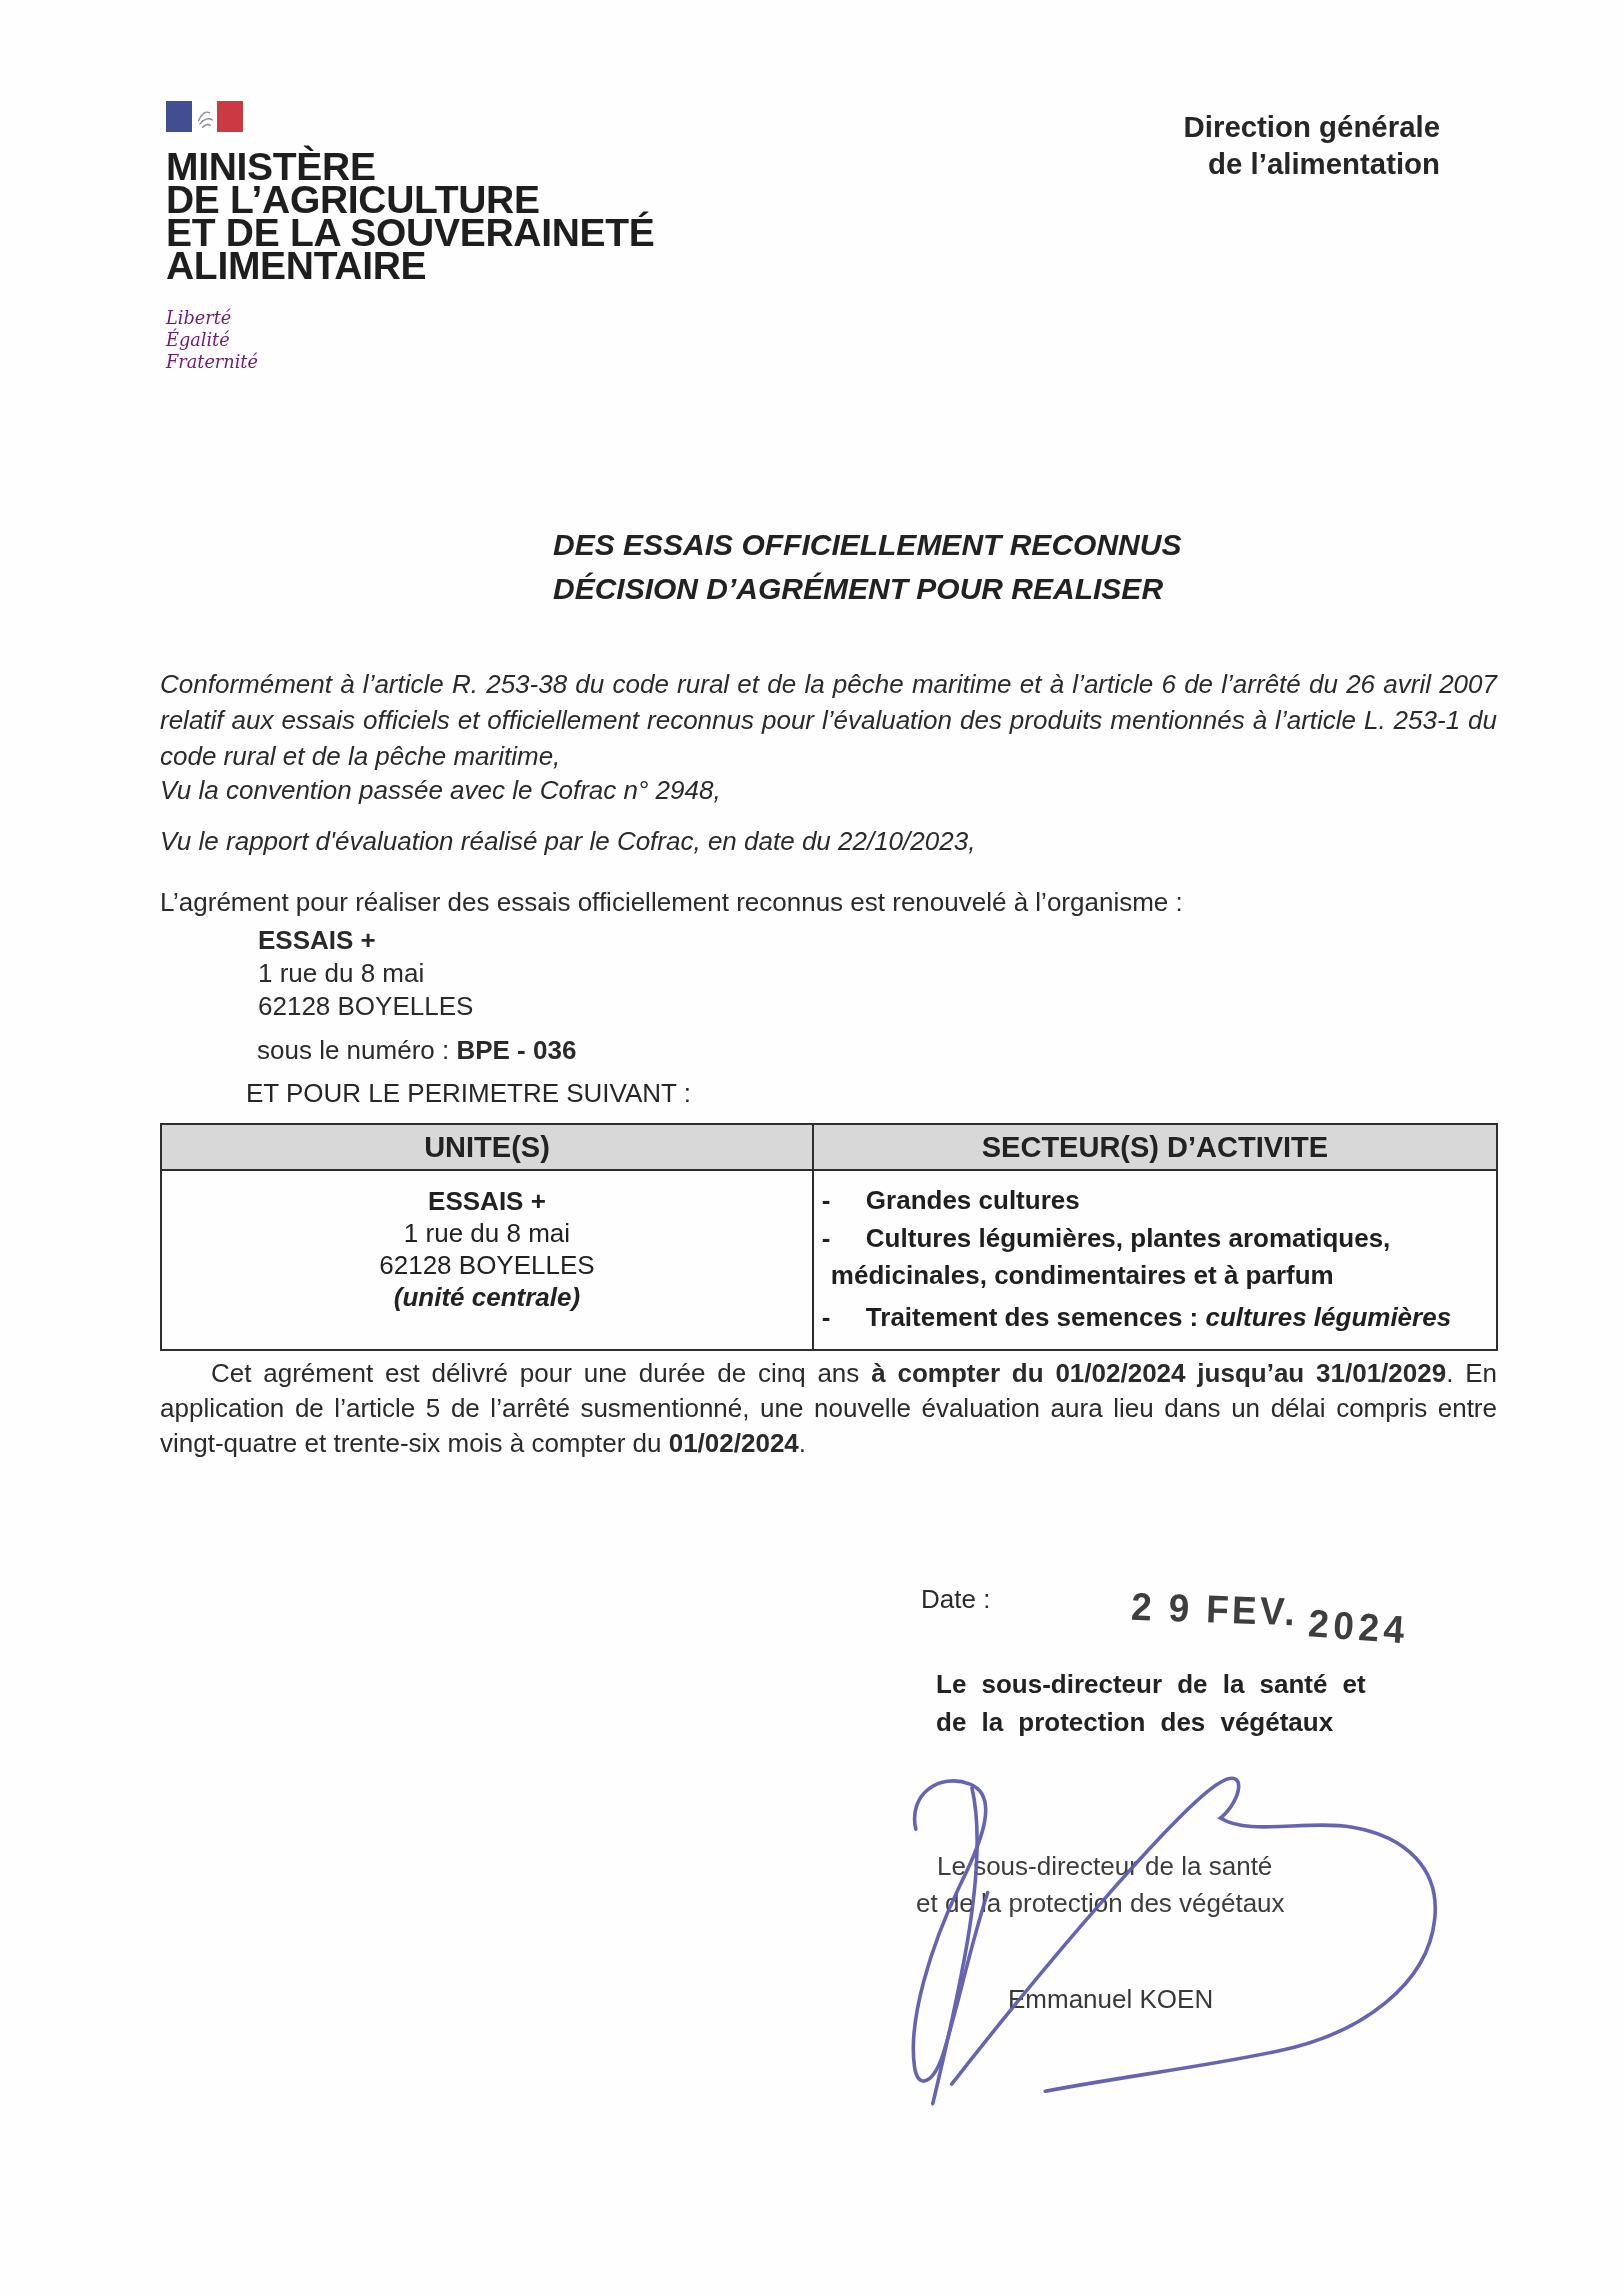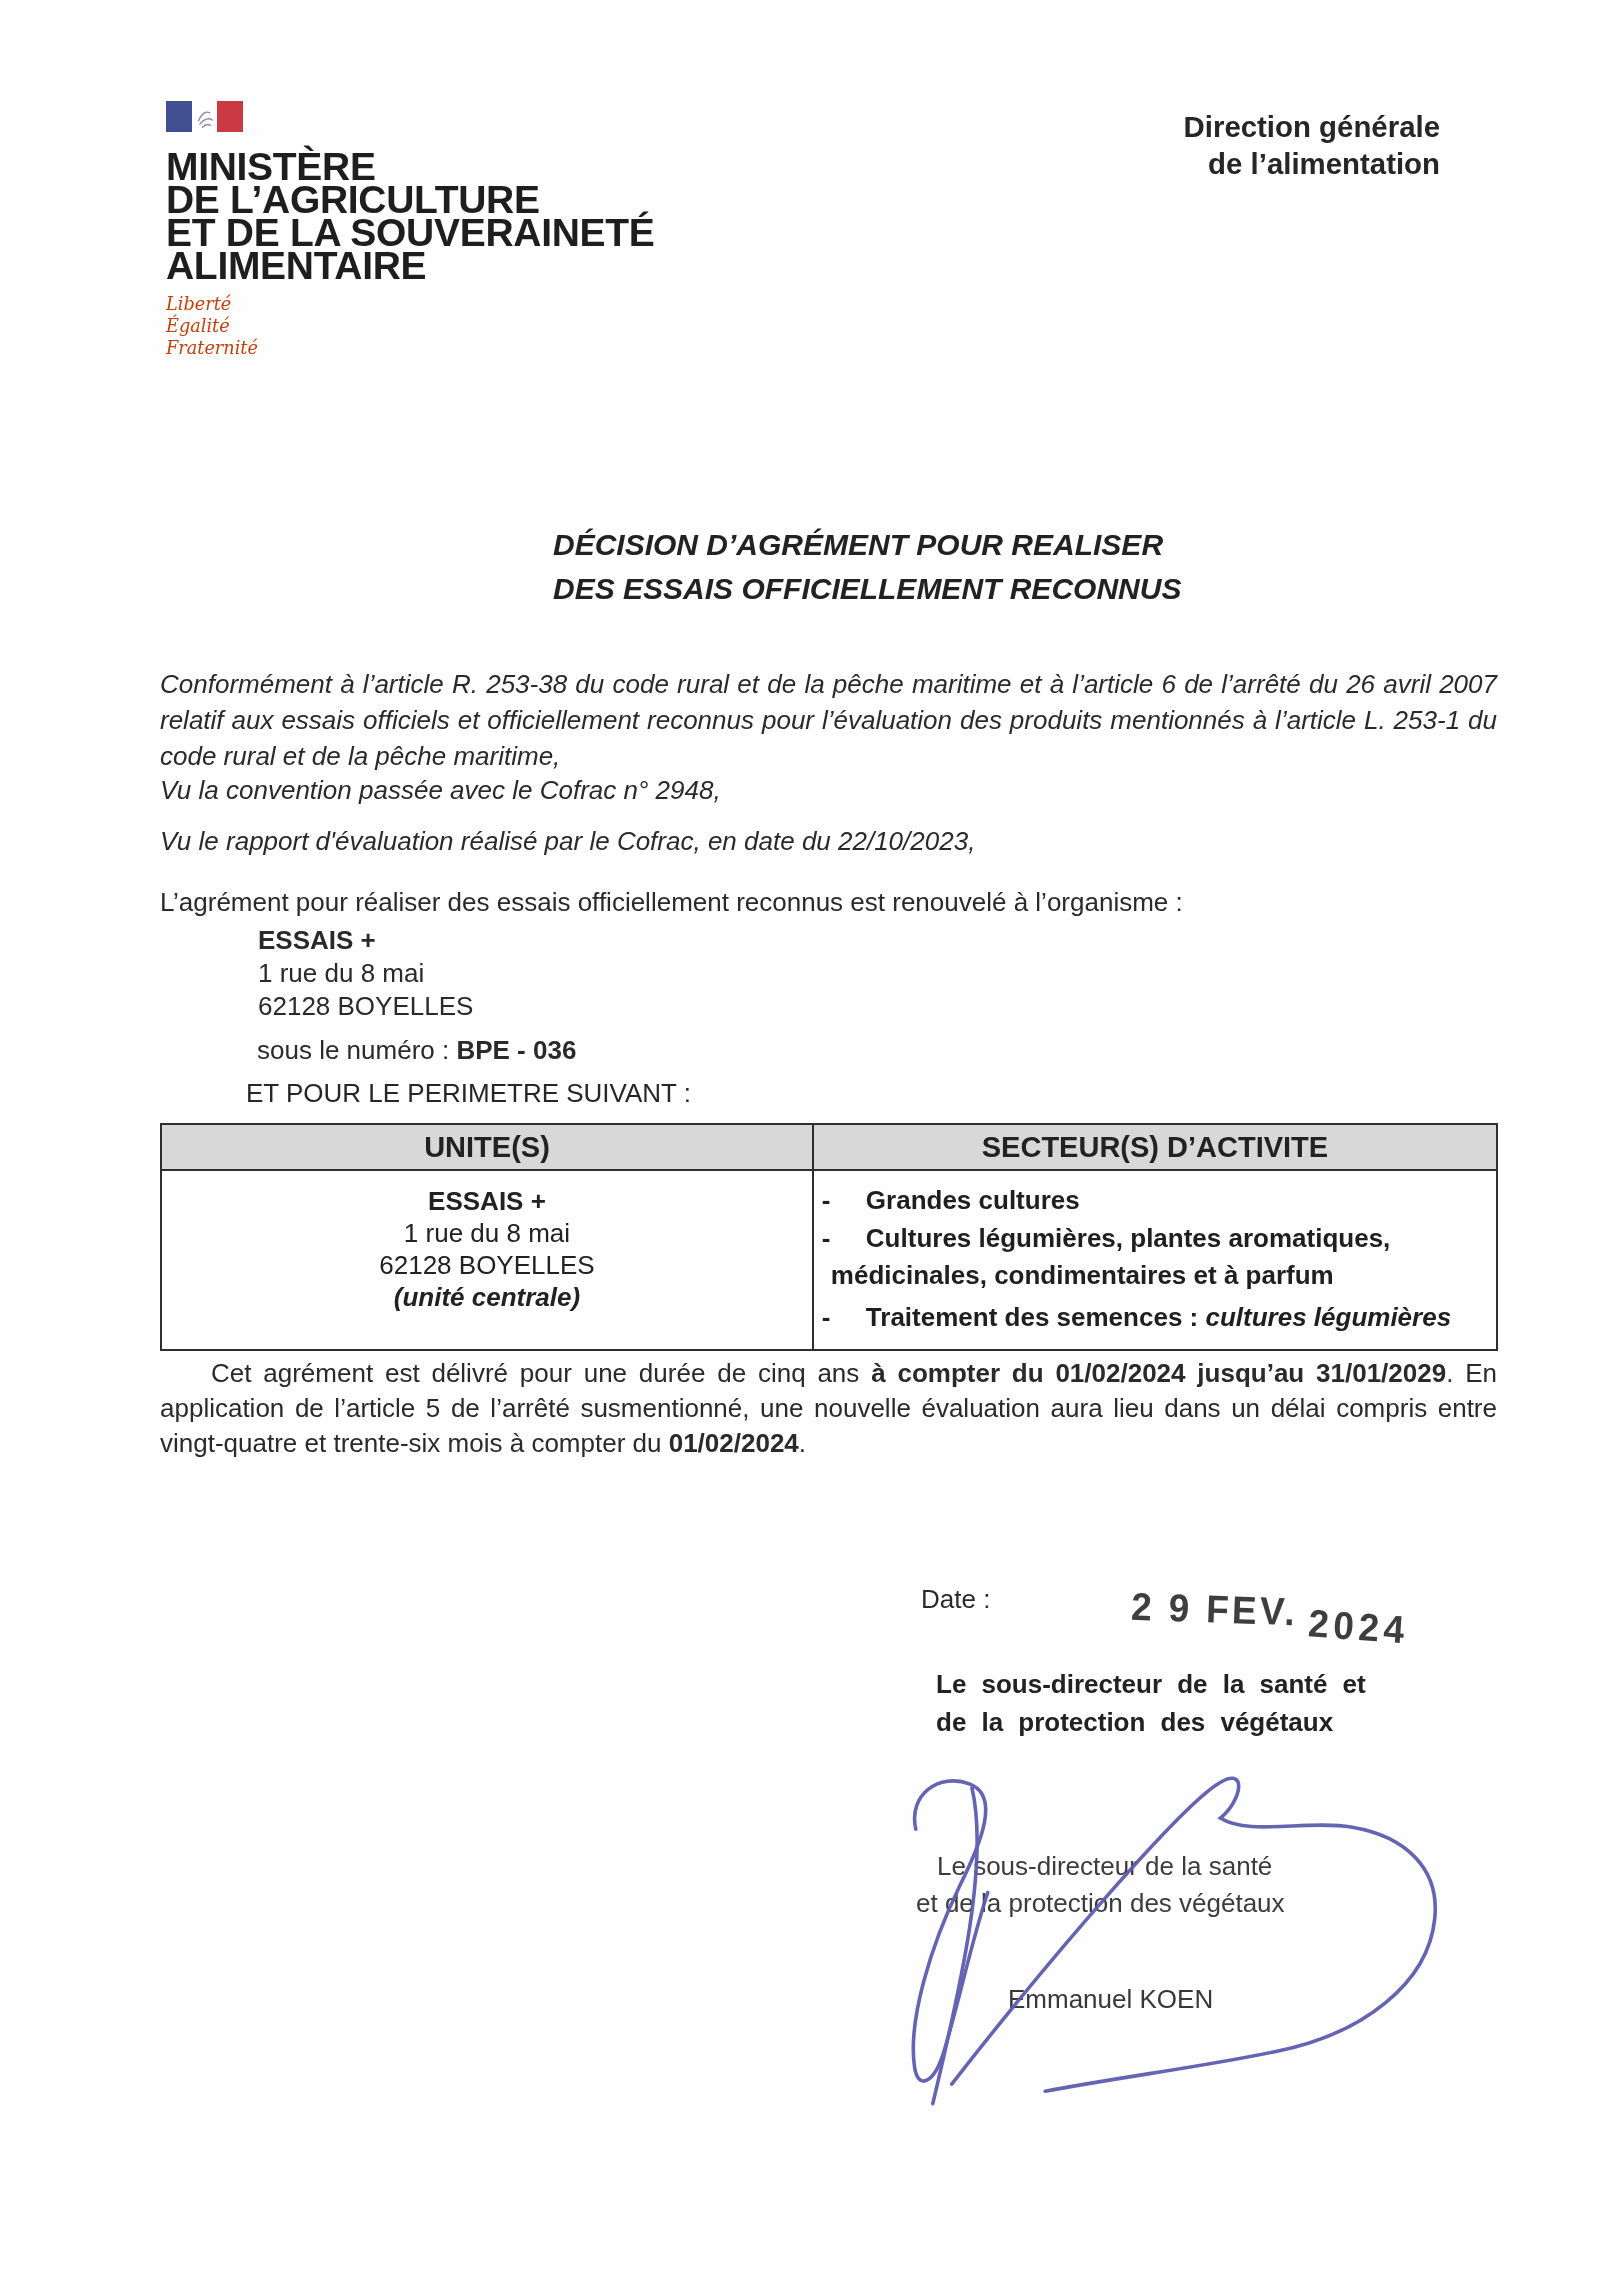--- a/index.html
+++ b/index.html
@@ -16,23 +16,23 @@
   .flag{display:flex;width:77px;height:31px;}
   .flag .b{width:25.5px;height:31px;}
   .flag .w{width:25.5px;height:31px;background:#ffffff;position:relative;}
   .flag .r{width:25.5px;height:31px;}
   .ministry-name{
     margin-top:17.7px;
     font-weight:bold;font-size:39px;line-height:33px;
     color:#1e1e1e;letter-spacing:-0.3px;
   }
   .motto{
-    margin-top:11px;
+    margin-top:25px;
     font-family:"DejaVu Serif", serif;
-    font-style:italic;font-size:17.7px;line-height:22px;color:#c2410c;
+    font-style:italic;font-size:17.7px;line-height:22px;color:#701a75;
   }
   .direction{
     position:absolute;right:183px;top:108px;
     text-align:right;font-weight:bold;font-size:29.4px;line-height:37px;color:#262626;
   }
   
   .doc-title{
     position:absolute;left:553px;top:523px;
     font-weight:bold;font-style:italic;font-size:30px;line-height:44px;
     color:#222;
@@ -124,22 +124,22 @@
       <div>Fraternité</div>
     </div>
   </div>
 
   <div class="direction">
     <div>Direction générale</div>
     <div>de l’alimentation</div>
   </div>
 
   <div class="doc-title">
+    <div>DES ESSAIS OFFICIELLEMENT RECONNUS</div>
     <div>DÉCISION D’AGRÉMENT POUR REALISER</div>
-    <div>DES ESSAIS OFFICIELLEMENT RECONNUS</div>
   </div>
 
   <div class="para p-conf">Conformément à l’article R. 253-38 du code rural et de la pêche maritime et à l’article 6 de l’arrêté du 26 avril 2007 relatif aux essais officiels et officiellement reconnus pour l’évaluation des produits mentionnés à l’article L. 253-1 du code rural et de la pêche maritime,</div>
   <div class="para p-vu1">Vu la convention passée avec le Cofrac n° 2948,</div>
   <div class="para p-vu2">Vu le rapport d'évaluation réalisé par le Cofrac, en date du 22/10/2023,</div>
   <div class="para p-intro">L’agrément pour réaliser des essais officiellement reconnus est renouvelé à l’organisme :</div>
 
   <div class="org-block">
     <div class="org-name">ESSAIS +</div>
     <div>1 rue du 8 mai</div>

